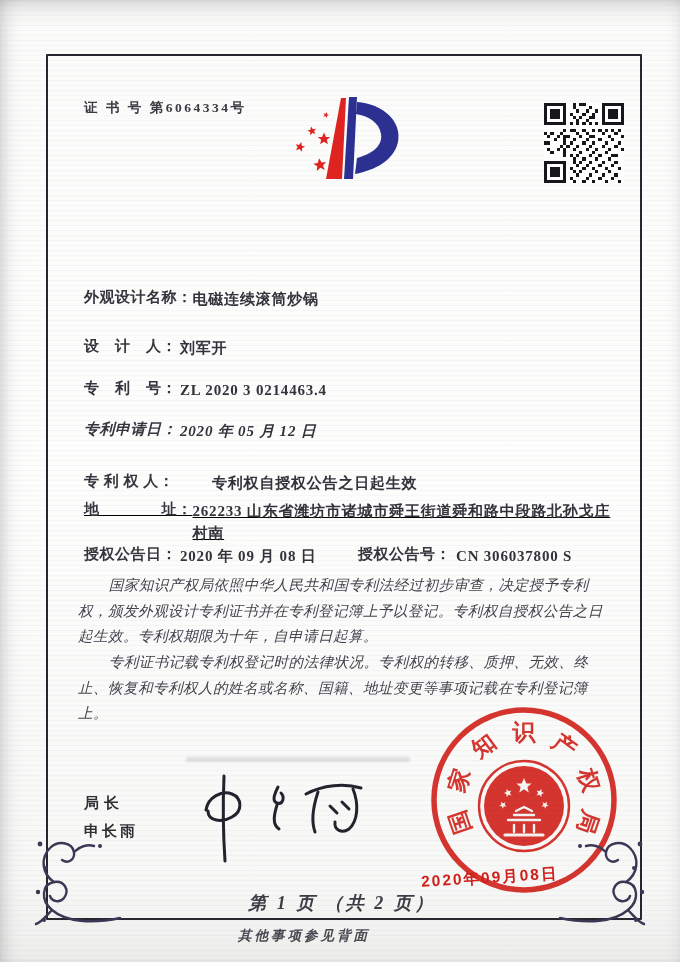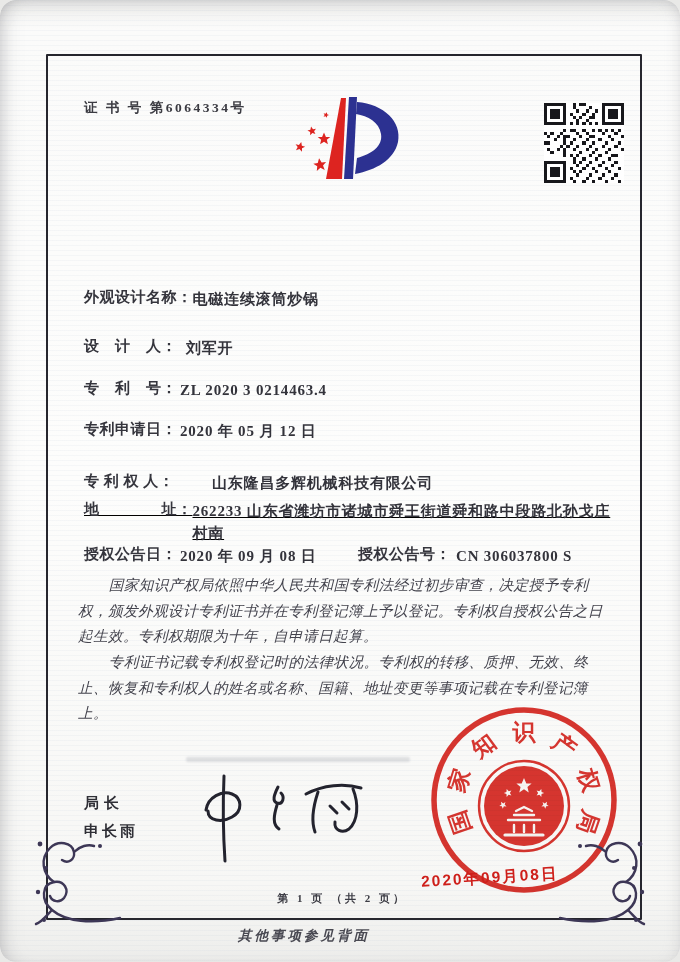--- a/index.html
+++ b/index.html
@@ -8,21 +8,20 @@
     background:#e9e9e7;
     font-family:"Liberation Serif","DejaVu Serif",serif;
     -webkit-font-smoothing:antialiased;
   }
   .paper{
     position:relative;width:680px;height:962px;overflow:hidden;
     background:
       repeating-linear-gradient(180deg, rgba(175,190,210,0.10) 0 1px, rgba(255,255,255,0) 1px 5px),
       linear-gradient(180deg,#efefed 0,#fbfbfa 3%,#fdfdfc 50%,#f7f7f5 92%,#ededeb 100%);
     box-shadow:inset 14px 0 22px -16px rgba(120,120,125,.55), inset -10px 0 18px -14px rgba(160,160,165,.45), inset 0 12px 18px -14px rgba(150,150,155,.5);
-    border-radius:16px;
   }
   .frame{
     position:absolute;left:46px;top:54px;width:592px;height:862px;
     border:2.6px solid #26262e;border-radius:1px;
   }
   .abs{position:absolute;}
   .cert-no{
     left:84px;top:99px;font-size:13.5px;letter-spacing:2.5px;color:#3b3b42;font-weight:600;
   }
   .title{
@@ -44,21 +43,21 @@
     font-size:14.6px;line-height:1.76;letter-spacing:.4px;
   }
   .paras p{margin:0;text-indent:2.1em;}
   .director-title{left:84px;top:794px;font-size:15px;font-weight:700;letter-spacing:5px;color:#2f2f36;}
   .director-name{left:84px;top:822px;font-size:15px;font-weight:700;letter-spacing:3px;color:#2f2f36;}
   .bleed{left:186px;top:757px;width:224px;height:5px;background:rgba(90,95,112,.17);filter:blur(1.1px);border-radius:2px;}
   .seal-date{
     left:421px;top:866px;width:190px;font-size:15.5px;font-weight:700;color:#ce1f1a;
     letter-spacing:2px;transform:rotate(-3.5deg);font-family:"Liberation Sans",sans-serif;
   }
-  .page-no{left:46px;top:891px;width:592px;text-align:center;font-size:11px;letter-spacing:3px;color:#3d3d45;font-weight:600;}
+  .page-no{left:46px;top:891px;width:592px;text-align:center;font-size:18px;letter-spacing:3px;color:#3d3d45;font-weight:600;font-style:italic;}
   .back-note{left:0;top:927px;width:608px;text-align:center;font-size:13.5px;font-style:italic;letter-spacing:3px;color:#494952;font-weight:600;}
   svg{display:block;}
 </style>
 </head>
 <body>
 
 <div class="paper">
 
   <div class="frame"></div>
 
@@ -115,35 +114,35 @@
       </g>
     </svg>
   </div>
 
 
   <div class="abs fields">
     <div class="frow" style="top:288px;">
       <span class="flabel">外观设计名称：</span>
       <span class="fvalue">电磁连续滚筒炒锅</span>
     </div>
-    <div class="frow" style="top:337px;gap:6px;">
+    <div class="frow" style="top:337px;">
       <span class="flabel">设　计　人：</span>
       <span class="fvalue">刘军开</span>
     </div>
     <div class="frow" style="top:379px;">
       <span class="flabel">专　利　号：</span>
       <span class="fvalue">ZL 2020 3 0214463.4</span>
     </div>
-    <div class="frow" style="top:420px;">
+    <div class="frow" style="top:420px;font-style:italic;">
       <span class="flabel">专利申请日：</span>
       <span class="fvalue">2020 年 05 月 12 日</span>
     </div>
     <div class="frow" style="top:472px;gap:32px;">
       <span class="flabel">专 利 权 人：</span>
-      <span class="fvalue">山东隆昌多辉机械科技有限公司</span>
+      <span class="fvalue">专利权自授权公告之日起生效</span>
     </div>
     <div class="frow addr" style="top:500px;text-decoration:underline;">
       <span class="flabel">地　　　　址：</span>
       <span class="fvalue">262233 山东省潍坊市诸城市舜王街道舜和路中段路北孙戈庄村南</span>
     </div>
     <div class="frow" style="top:545px;width:530px;">
       <span class="flabel">授权公告日：</span>
       <span class="fvalue" style="flex:0 0 178px;">2020 年 09 月 08 日</span>
       <span class="flabel" style="flex:0 0 98px;">授权公告号：</span>
       <span class="fvalue">CN 306037800 S</span>

